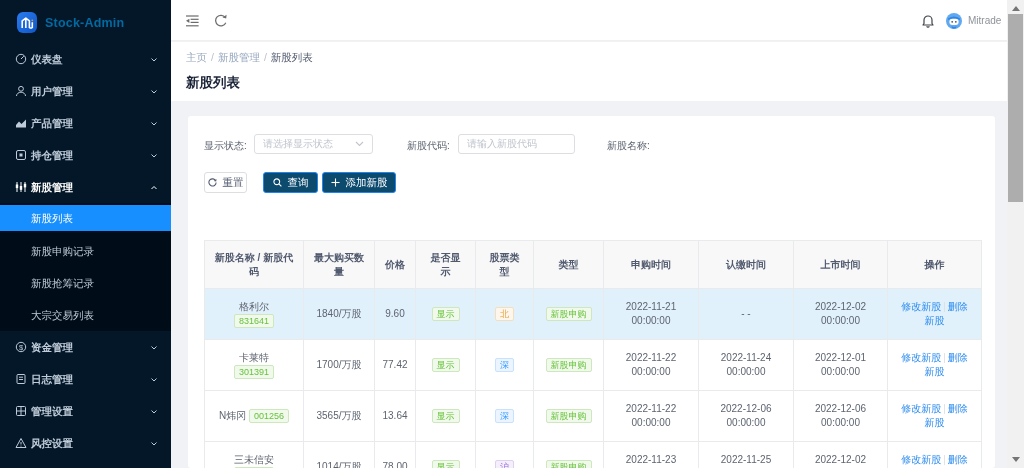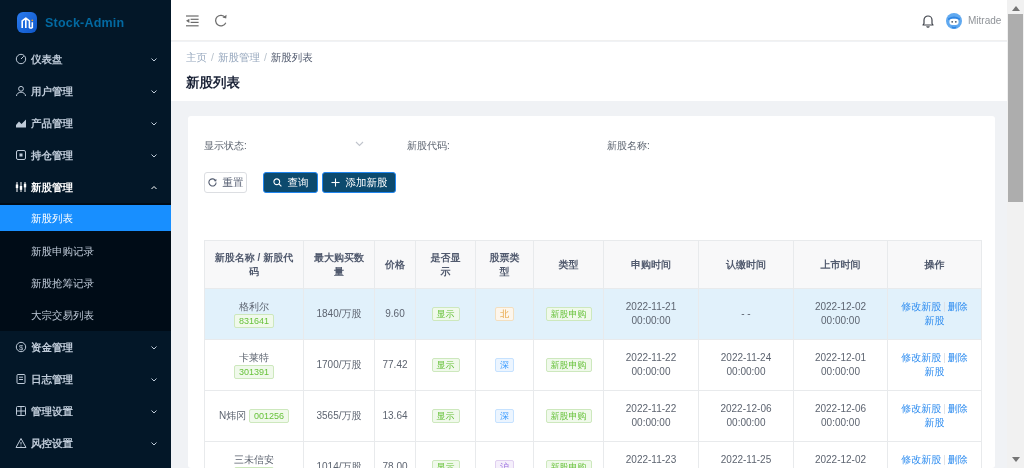--- a/index.html
+++ b/index.html
@@ -94,24 +94,26 @@
     <path d="M5.5 13.2 Q8 14.6 10.5 13.2 L10 15.2 Q8 16 6 15.2 Z" fill="#2f86e4"></path>
   </svg>
   <div class="abs" id="mitr">Mitrade</div>
 
   <div class="abs" id="hband"></div>
   <div class="abs" id="bc">主页<span class="sep">/</span>新股管理<span class="sep">/</span><b>新股列表</b></div>
   <div class="abs" id="ptitle">新股列表</div>
 
   <div class="abs" id="card"></div>
   <div class="abs flabel" style="left:204px;">显示状态:</div>
+  <div class="abs finput" style="left:254px;width:119px;">请选择显示状态</div>
   <svg class="abs" style="left:355px;top:141px" width="9" height="6" viewBox="0 0 9 6">
       <polyline points="1,1 4.5,4.5 8,1" stroke="#c0c4cc" stroke-width="1.1" fill="none"></polyline>
     </svg>
   <div class="abs flabel" style="left:407px;">新股代码:</div>
+  <div class="abs finput" style="left:458px;width:117px;">请输入新股代码</div>
   <div class="abs flabel" style="left:607px;">新股名称:</div>
 
   <div class="abs btn" id="breset">
     <svg style="vertical-align:-1px;margin-right:3px" width="9" height="9" viewBox="0 0 10 10">
         <path d="M8.6 3.2 A4 4 0 1 0 9 5" stroke="#515a6e" stroke-width="1.2" fill="none"></path>
         <path d="M9.4 1 L9.1 3.9 L6.3 3.2 Z" fill="#515a6e"></path>
       </svg>
     重置</div>
   <div class="abs btn btnblue" id="bquery">
     <svg style="vertical-align:-1px;margin-right:3px" width="9" height="9" viewBox="0 0 10 10">

